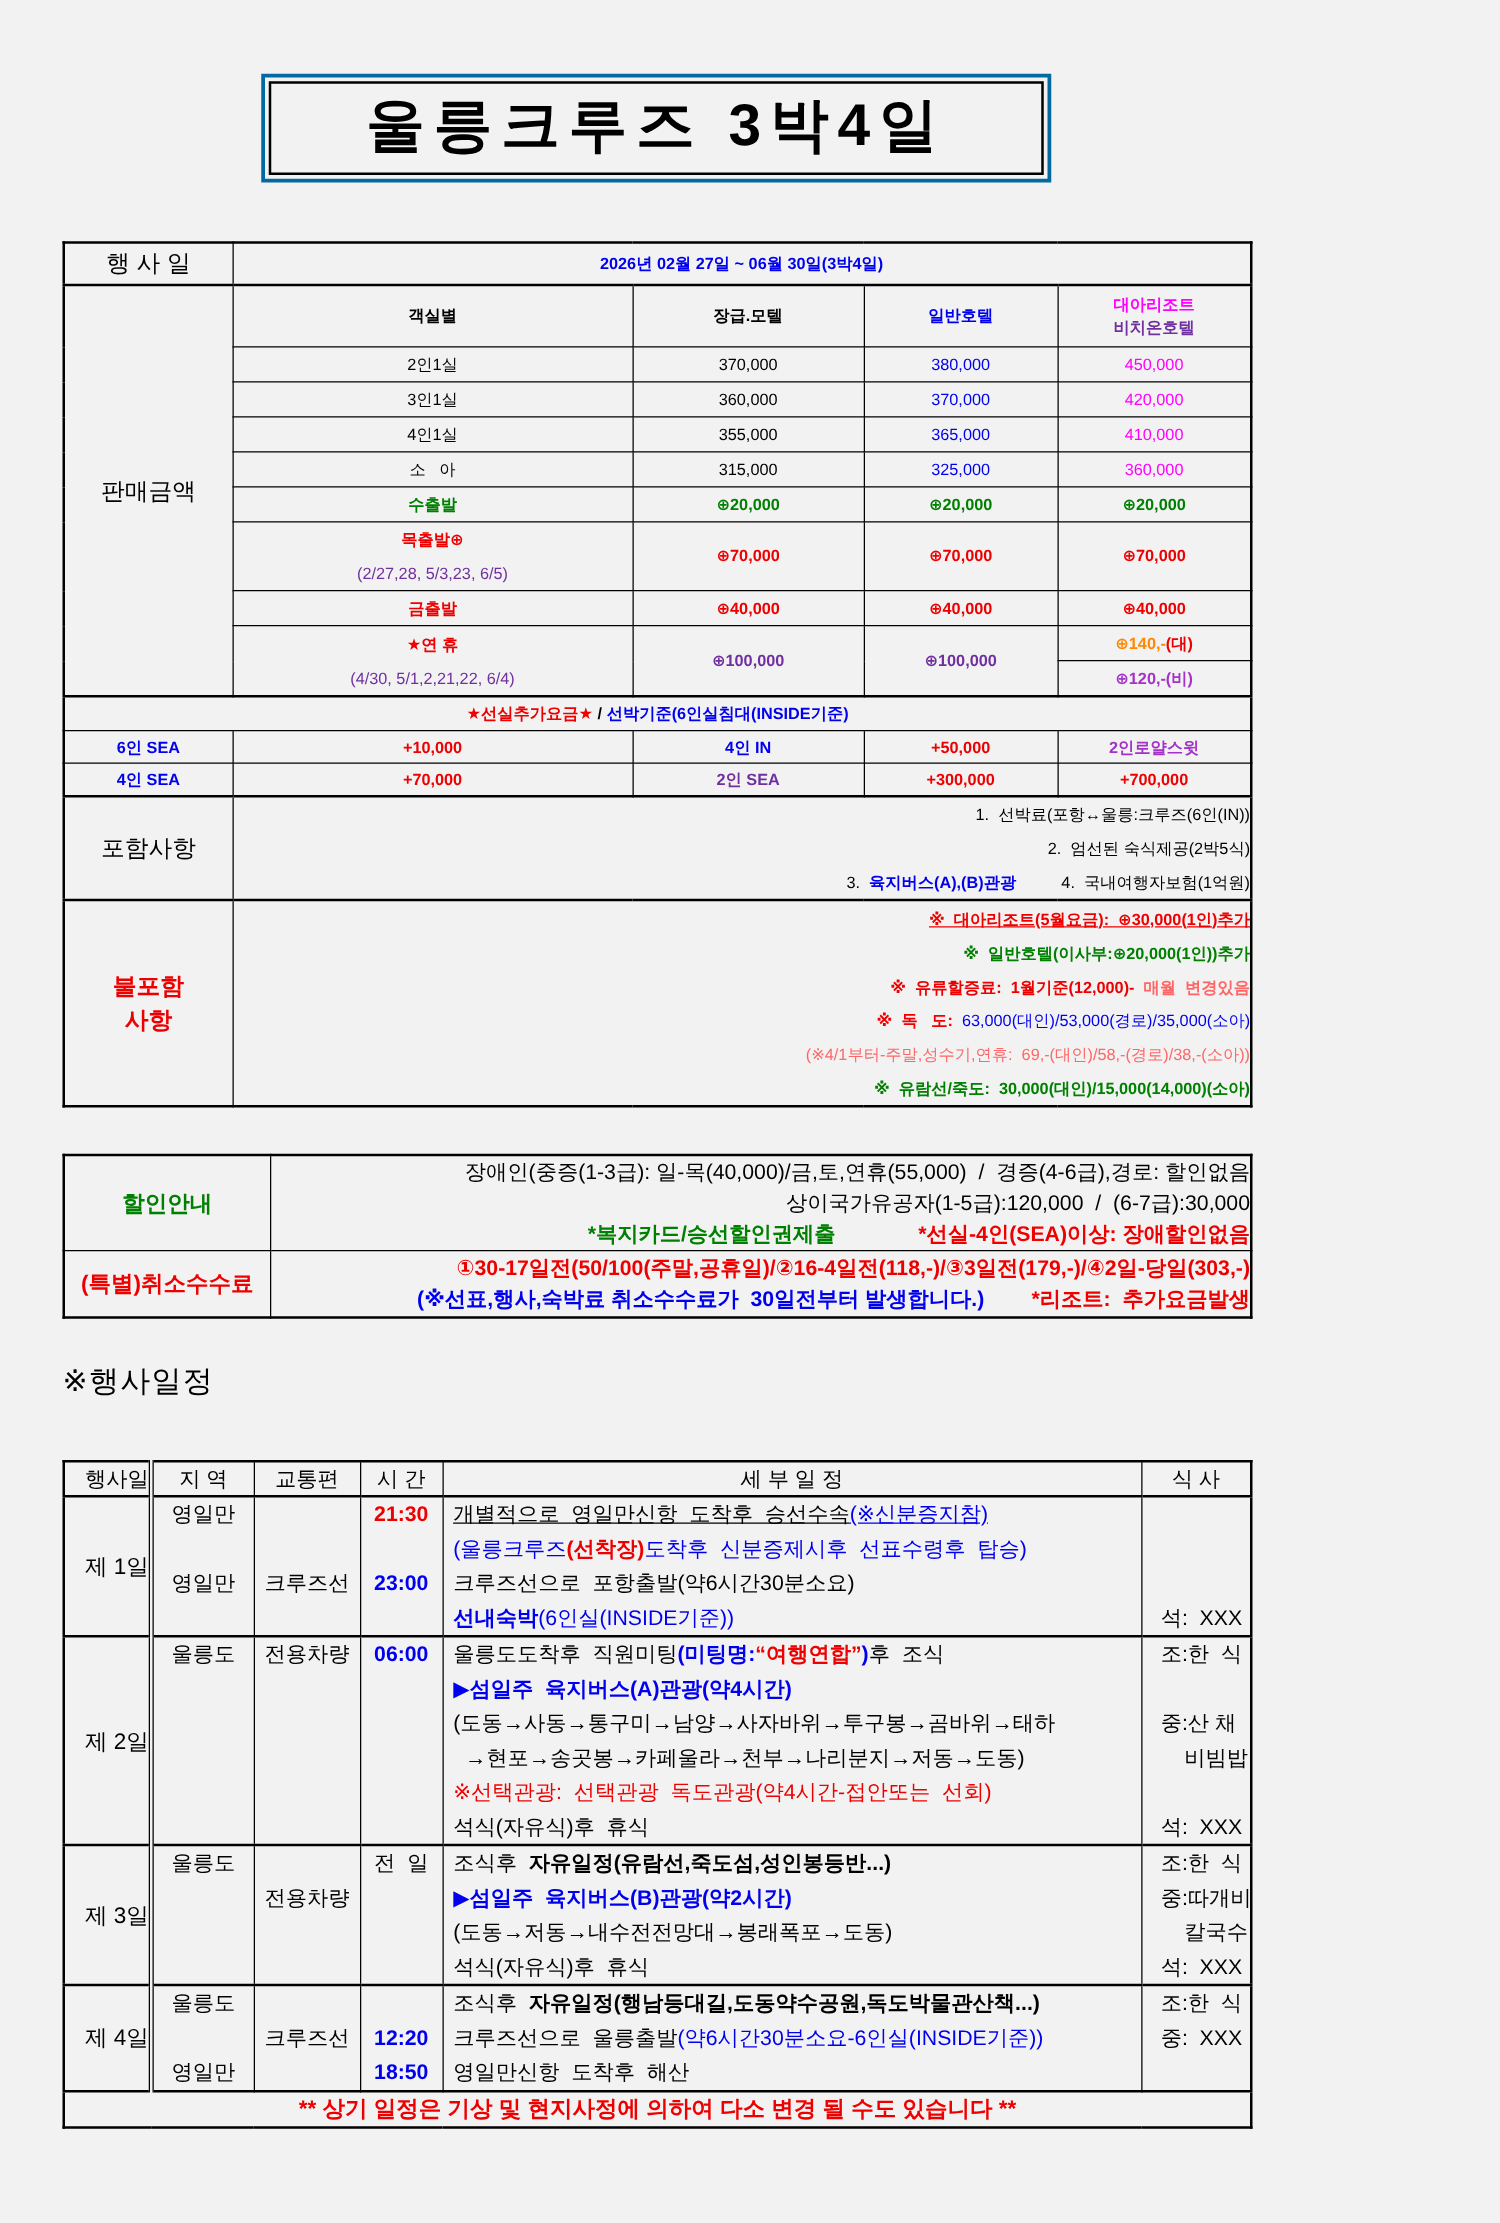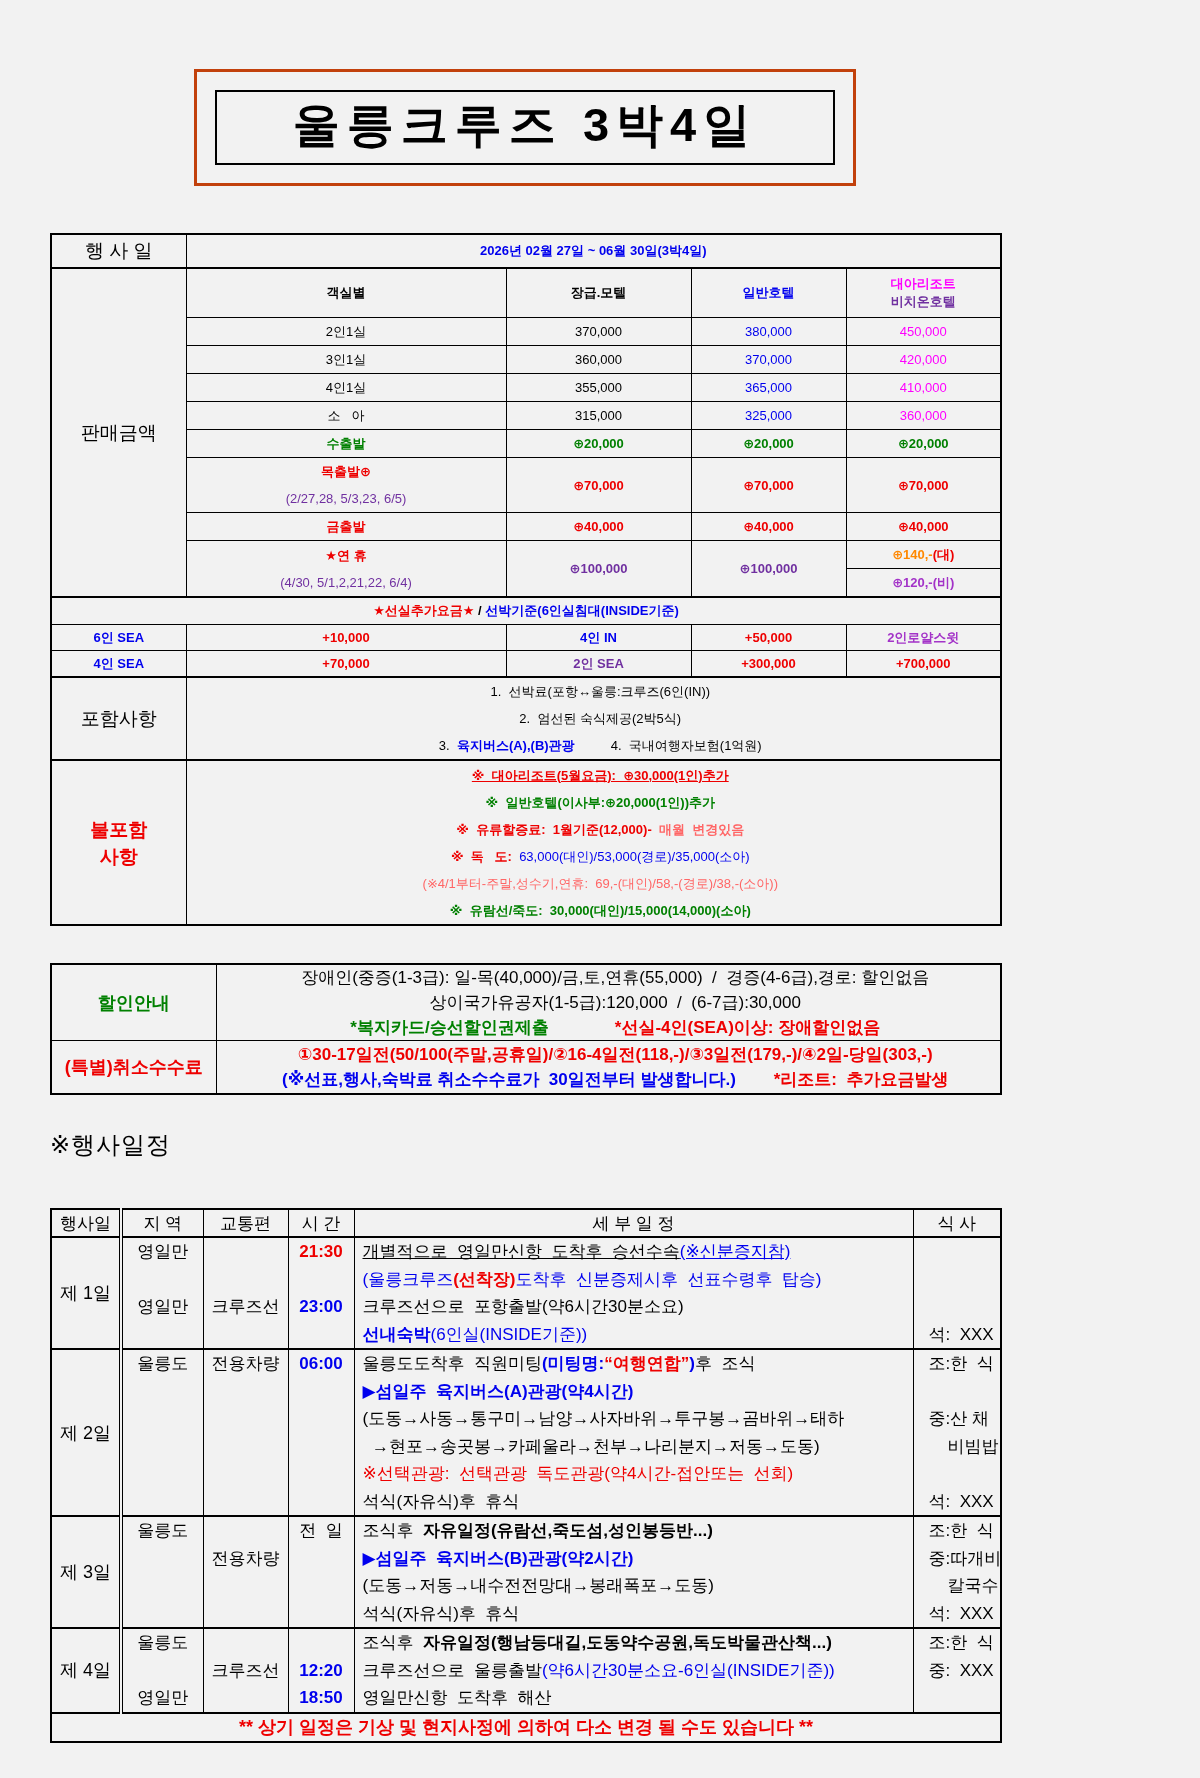--- a/index.html
+++ b/index.html
@@ -17,21 +17,21 @@
   .r2{color:#ff6666;}
   .g{color:#008000;}
   .m{color:#ff00ff;}
   .p{color:#7030a0;text-align:center;}
   .v{color:#a333c8;}
   .o{color:#ff8800;}
   .b8{font-weight:bold;}
   .u{text-decoration:underline;}
 
   
-  .title-outer{width:620px;margin:14px auto 16px;border:3px solid #c2410c;padding:18px;}
+  .title-outer{width:620px;margin:4px auto 16px;border:3px solid #0369a1;padding:3px;}
   .title-inner{border:2px solid #000;text-align:center;font-size:47px;font-weight:bold;
     letter-spacing:7px;padding:2px 0 6px;white-space:nowrap;}
 
   
   table{border-collapse:collapse;table-layout:fixed;}
   .t1,.t2,.t3{width:950px;border:2px solid #000;margin-top:47px;}
   td{border:1px solid #000;padding:0;text-align:center;vertical-align:middle;overflow:hidden;}
   .ln{white-space:pre;}
 
   
@@ -40,41 +40,41 @@
   .r32>td{height:32px;}
   .r48>td{height:48px;}
   .r25>td{height:25px;}
   .r42>td{height:42px;}
   .r27>td{height:27px;}
   .r26>td{height:26px;}
   .r81>td{height:81px;}
   .r163>td{height:163px;}
   .bt2>td{border-top:2px solid #000;}
   .date{font-size:20px;}
-  .txtcell{text-align:center;padding-left:14px;}
+  .txtcell{text-align:right;padding-left:14px;}
   .txtcell .ln{height:27px;line-height:27px;}
   .lbllines .ln{height:27px;line-height:27px;}
 
   
   .t2{margin-top:37px;}
   .t2 td{font-size:17px;}
   .t2 .lbl2{font-size:18px;}
   .r75>td{height:75px;}
   .r52>td{height:52px;}
   .t2 .txtcell .ln{height:25px;line-height:25px;}
 
   
   .sec-head{font-size:24px;margin:34px 0 26px;letter-spacing:1px;}
 
   
   .t3 td{font-size:17px;}
   .t3 .hd{font-size:17px;height:26px;border-bottom:2px solid #000;}
   .day>td{vertical-align:top;border-top:2px solid #000;}
   .day .dl{vertical-align:middle;font-size:18px;}
-  .dbl{border-right:4px double #000;}
+  .dbl{border-right:4px double #000;text-align:right;}
   .t3 .ln{height:27.5px;line-height:27.5px;}
   .det{text-align:left;padding-left:8px;}
   .meal{text-align:left;padding-left:15px;}
   .tcol .ln{font-size:17px;}
   .foot>td{height:27px;font-size:18px;border-top:2px solid #000;}
 </style>
 </head>
 <body>
 
 <div class="page">

